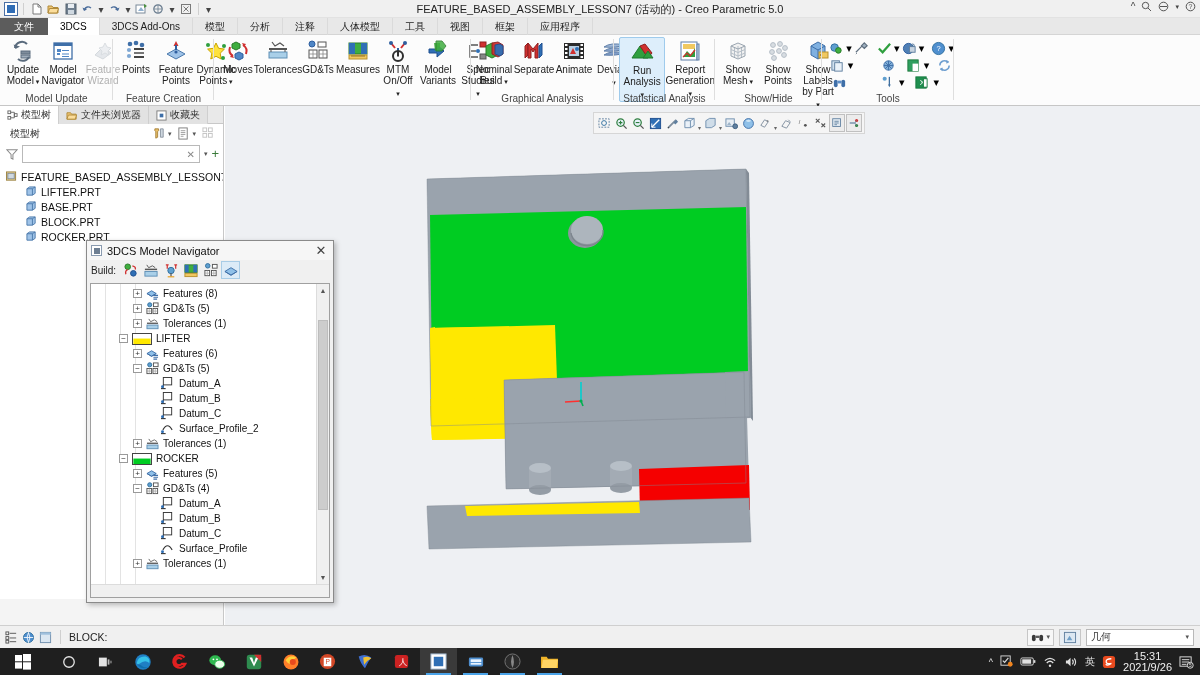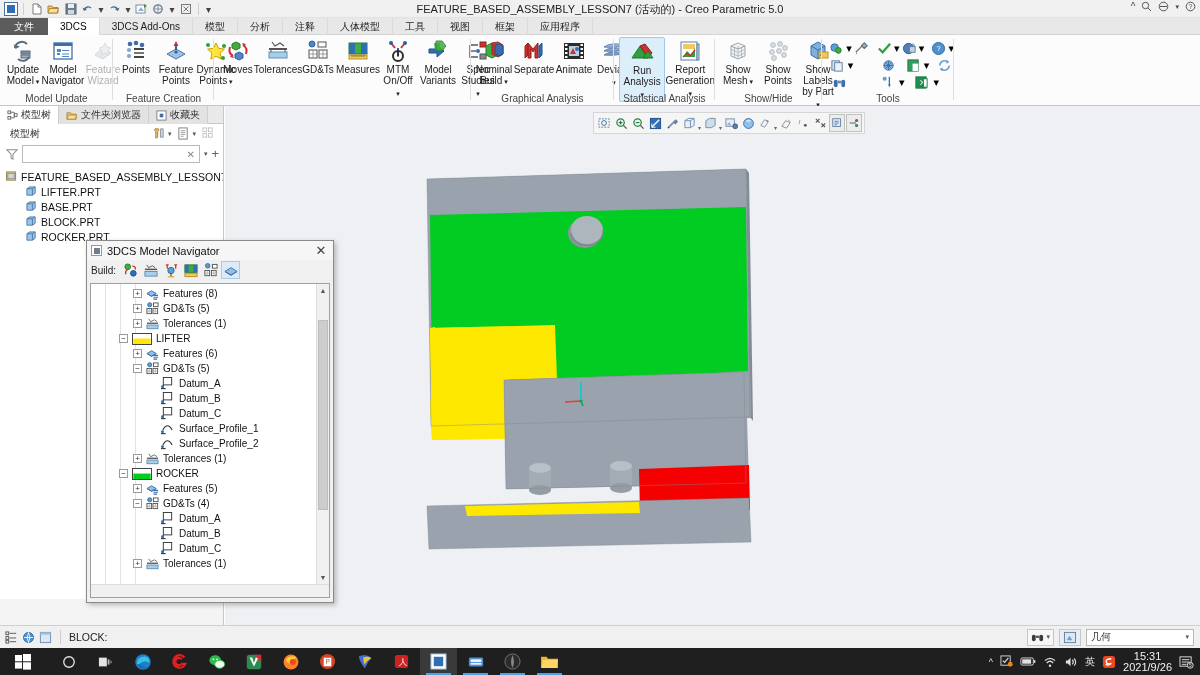--- a/index.html
+++ b/index.html
@@ -1192,31 +1192,20 @@
           </div>
           <div class="nrow" style="padding-left: 56px;">
             <span style="width: 9px; height: 9px; display: block; flex: 0 0 auto;"></span>
             <span style="margin-left: 4px; display: flex; align-items: center; flex: 0 0 auto;">
               <svg width="15" height="13" viewBox="0 0 16 14">
                 <path d="M3 8.5 Q8 -0.5 13 8.5" fill="none" stroke="#333" stroke-width="1.2"></path>
                 <path d="M1 12.5 h5" stroke="#333" stroke-width="1.2"></path>
                 <circle cx="2.6" cy="10.4" r="1.6" fill="#2f6fb5"></circle>
               </svg>
             </span>
-            <span class="nlabel">Surface_Profile_1</span>
-          </div>
-          <div class="nrow" style="padding-left: 56px;">
-            <span style="width: 9px; height: 9px; display: block; flex: 0 0 auto;"></span>
-            <span style="margin-left: 4px; display: flex; align-items: center; flex: 0 0 auto;">
-              <svg width="15" height="13" viewBox="0 0 16 14">
-                <path d="M3 8.5 Q8 -0.5 13 8.5" fill="none" stroke="#333" stroke-width="1.2"></path>
-                <path d="M1 12.5 h5" stroke="#333" stroke-width="1.2"></path>
-                <circle cx="2.6" cy="10.4" r="1.6" fill="#2f6fb5"></circle>
-              </svg>
-            </span>
             <span class="nlabel">Surface_Profile_2</span>
           </div>
           <div class="nrow" style="padding-left: 42px;">
             <span class="exp">+</span>
             <span style="margin-left: 4px; display: flex; align-items: center; flex: 0 0 auto;">
               <svg width="13" height="12" viewBox="0 0 14 13">
                 <path d="M3 1 L5 4 L9 2 L12 4" fill="none" stroke="#555" stroke-width=".9"></path>
                 <rect x="1" y="5" width="12" height="1.4" fill="#555"></rect>
                 <rect x="1" y="7.6" width="12" height="4" fill="#a9cfe8" stroke="#5f8fb5"></rect>
               </svg>
@@ -1285,20 +1274,31 @@
             <span style="width: 9px; height: 9px; display: block; flex: 0 0 auto;"></span>
             <span style="margin-left: 4px; display: flex; align-items: center; flex: 0 0 auto;">
               <svg width="15" height="13" viewBox="0 0 16 14">
                 <rect x="3.5" y="0.5" width="9" height="8" fill="#fff" stroke="#333"></rect>
                 <path d="M1 12.5 h5" stroke="#333" stroke-width="1.2"></path>
                 <path d="M3.5 8.5 v3" stroke="#333"></path>
                 <circle cx="2.6" cy="10.6" r="1.6" fill="#2f6fb5"></circle>
               </svg>
             </span>
             <span class="nlabel">Datum_C</span>
+          </div>
+          <div class="nrow" style="padding-left: 56px;">
+            <span style="width: 9px; height: 9px; display: block; flex: 0 0 auto;"></span>
+            <span style="margin-left: 4px; display: flex; align-items: center; flex: 0 0 auto;">
+              <svg width="15" height="13" viewBox="0 0 16 14">
+                <path d="M3 8.5 Q8 -0.5 13 8.5" fill="none" stroke="#333" stroke-width="1.2"></path>
+                <path d="M1 12.5 h5" stroke="#333" stroke-width="1.2"></path>
+                <circle cx="2.6" cy="10.4" r="1.6" fill="#2f6fb5"></circle>
+              </svg>
+            </span>
+            <span class="nlabel">Surface_Profile</span>
           </div>
           <div class="nrow" style="padding-left: 42px;">
             <span class="exp">+</span>
             <span style="margin-left: 4px; display: flex; align-items: center; flex: 0 0 auto;">
               <svg width="13" height="12" viewBox="0 0 14 13">
                 <path d="M3 1 L5 4 L9 2 L12 4" fill="none" stroke="#555" stroke-width=".9"></path>
                 <rect x="1" y="5" width="12" height="1.4" fill="#555"></rect>
                 <rect x="1" y="7.6" width="12" height="4" fill="#a9cfe8" stroke="#5f8fb5"></rect>
               </svg>
             </span>

